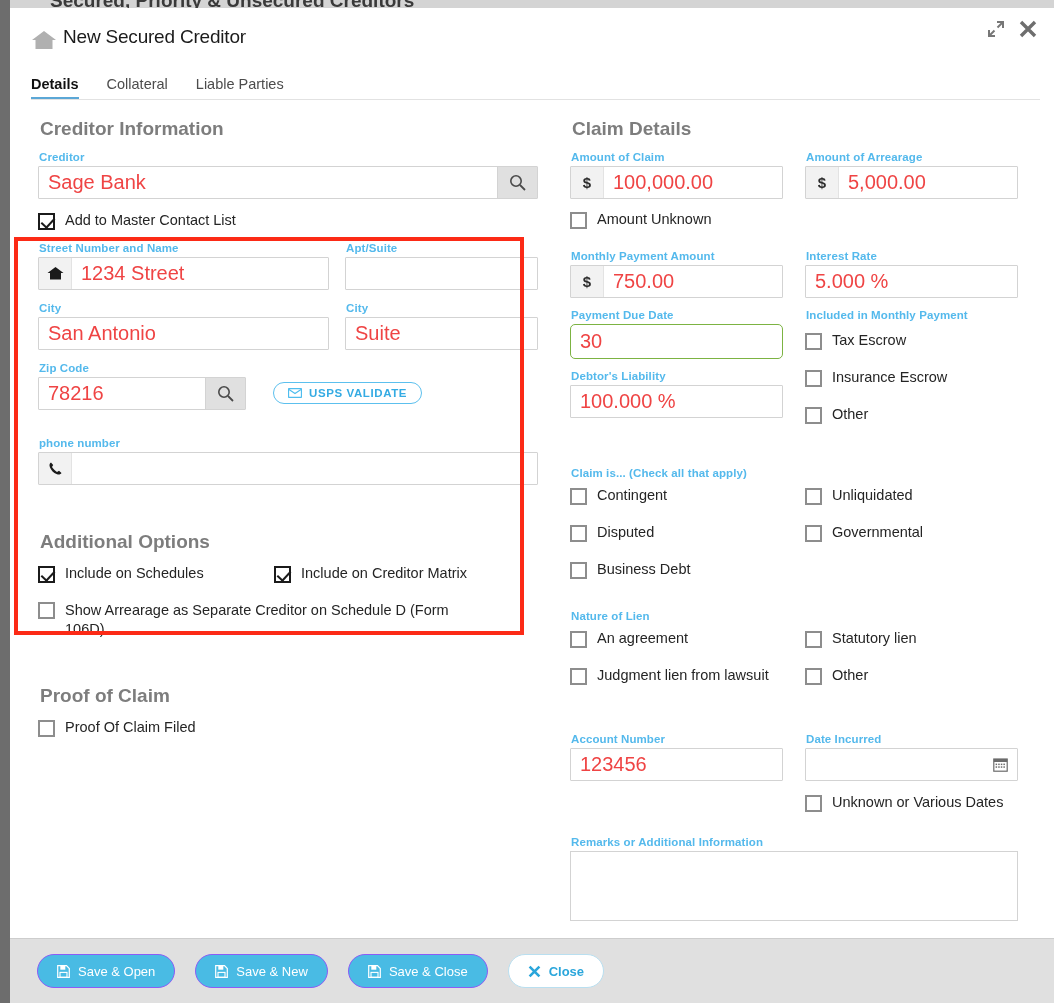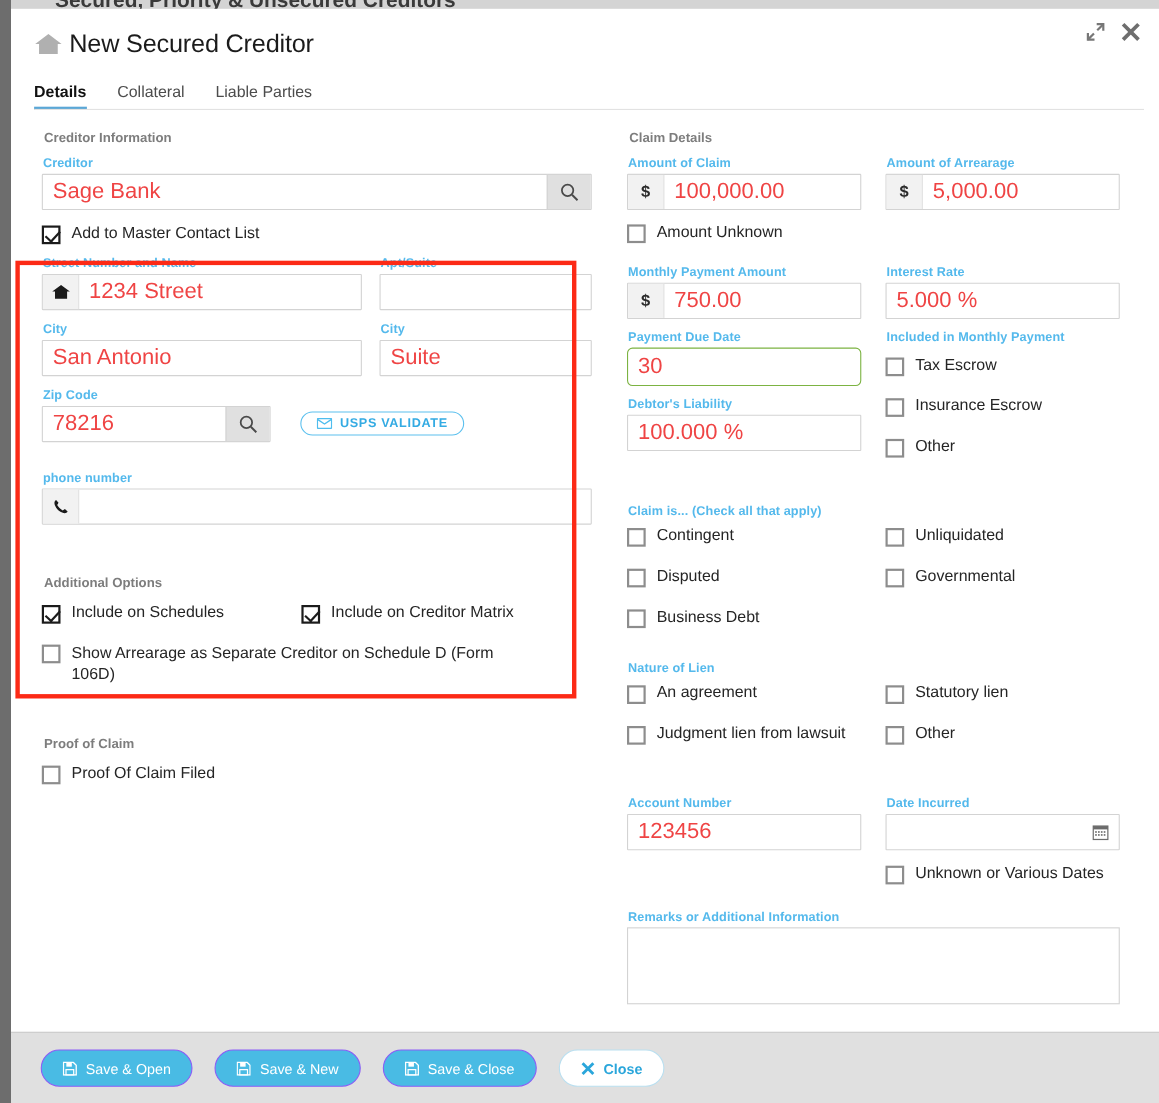--- a/index.html
+++ b/index.html
@@ -31,21 +31,21 @@
   }
   
   .modal-header {
     position:relative; height:62px; flex:0 0 auto;
   }
   .home-glyph {
     position:absolute; left:21px; top:21px; width:26px; height:22px;
   }
   .modal-title {
     position:absolute; left:53px; top:18px;
-    font-size:23px; color:#1b1b1b; font-weight:400; letter-spacing:-0.2px;
+    font-size:19px; color:#1b1b1b; font-weight:400; letter-spacing:-0.2px;
   }
   .win-btns { position:absolute; right:15px; top:10px; display:flex; gap:10px; align-items:center; }
   .win-btn { width:22px; height:22px; cursor:pointer; display:flex; align-items:center; justify-content:center; }
   
   .tabbar {
     position:relative; height:30px; flex:0 0 auto;
     padding-left:21px; display:flex; align-items:flex-end; gap:0;
   }
   .tab {
     font-size:14.5px; color:#4c4c4c; padding:0 14px 8px 14px;
@@ -61,21 +61,21 @@
     position:absolute; left:21px; right:14px; bottom:0; height:1px; background:#e2e2e2;
   }
   
   .modal-body {
     flex:1 1 auto; position:relative; padding:0; overflow:hidden;
   }
   .col-left  { position:absolute; left:28px;  top:18px; width:500px; }
   .col-right { position:absolute; left:560px; top:18px; width:460px; }
 
   .section-title {
-    font-size:12px; font-weight:bold; color:#7d7d7d; margin:0 0 11px 2px;
+    font-size:19px; font-weight:bold; color:#7d7d7d; margin:0 0 11px 2px;
   }
   .field-label {
     font-size:11.5px; font-weight:bold; color:#54b9ec; margin:0 0 3px 1px;
     letter-spacing:0.1px;
   }
 
   .input {
     width:100%; height:33px; border:1px solid #d3d3d3; background:#fff;
     display:flex; align-items:center; border-radius:1px;
   }

